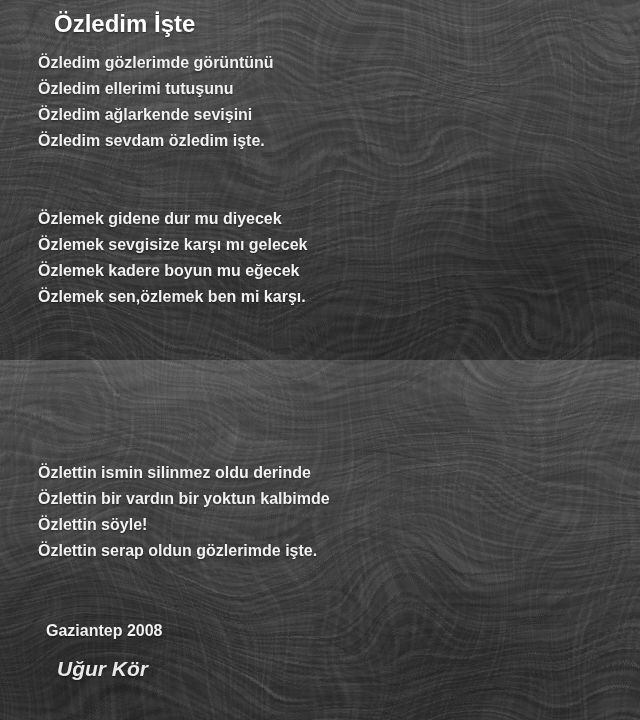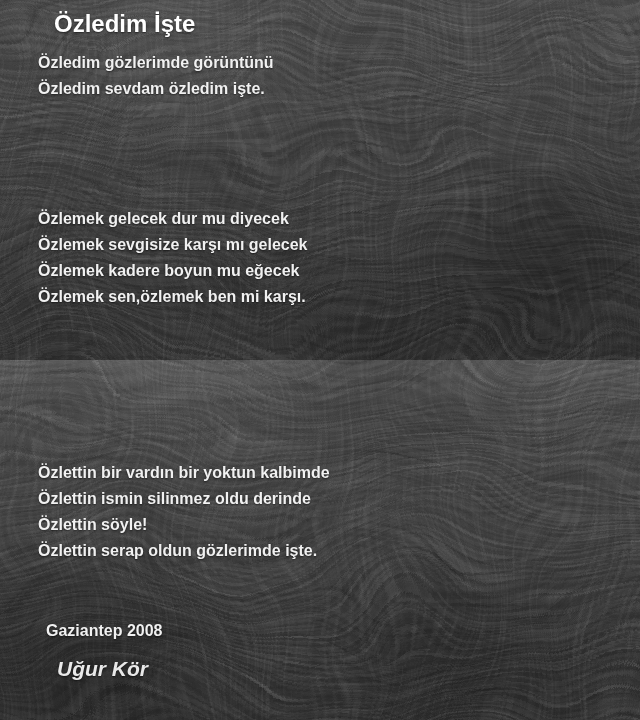--- a/index.html
+++ b/index.html
@@ -129,33 +129,35 @@
       <rect width="640" height="720" filter="url(#combDark)" opacity="0.30"></rect>
     </svg>
     <div class="shade"></div>
   </div>
 
   <main class="poem">
     <h1>Özledim İşte</h1>
 
     <section class="stanza stanza-1">
       <p>Özledim gözlerimde görüntünü</p>
+      <p>Özledim ellerimi tutuşunu</p>
+      <p>Özledim ağlarkende sevişini</p>
       <p>Özledim sevdam özledim işte.</p>
     </section>
 
     <section class="stanza stanza-2">
-      <p>Özlemek gelecek dur mu diyecek</p>
+      <p>Özlemek gidene dur mu diyecek</p>
       <p>Özlemek sevgisize karşı mı gelecek</p>
       <p>Özlemek kadere boyun mu eğecek</p>
       <p>Özlemek sen,özlemek ben mi karşı.</p>
     </section>
 
     <section class="stanza stanza-3">
+      <p>Özlettin ismin silinmez oldu derinde</p>
       <p>Özlettin bir vardın bir yoktun kalbimde</p>
-      <p>Özlettin ismin silinmez oldu derinde</p>
       <p>Özlettin söyle!</p>
       <p>Özlettin serap oldun gözlerimde işte.</p>
     </section>
 
     <p class="place">Gaziantep 2008</p>
     <p class="author">Uğur Kör</p>
   </main>
 
 </div>
 

